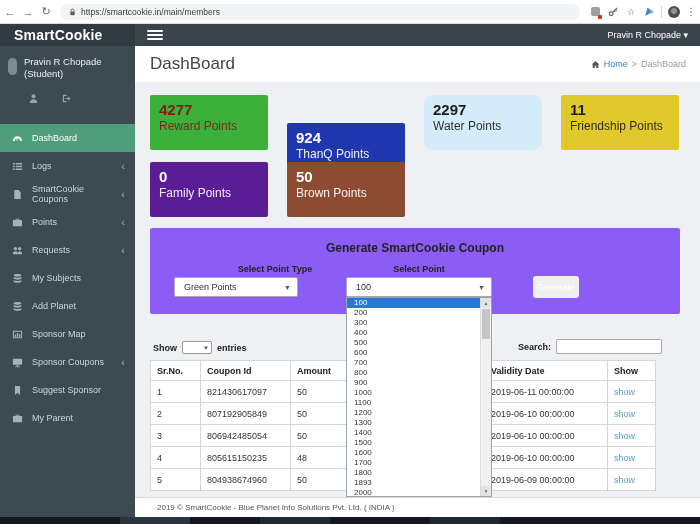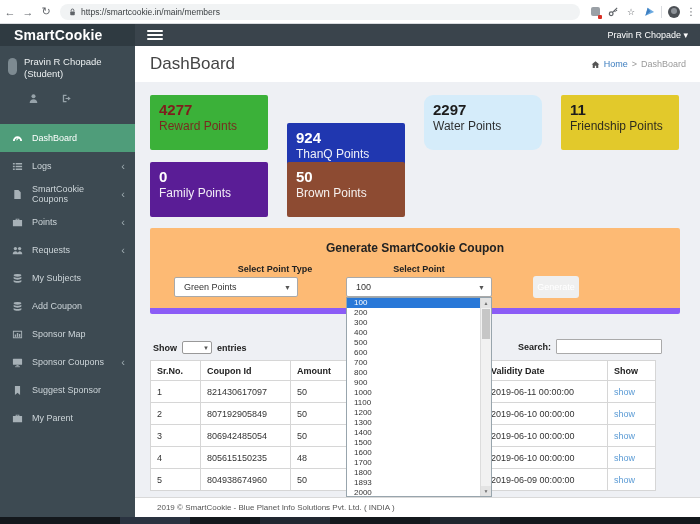--- a/index.html
+++ b/index.html
@@ -52,21 +52,21 @@
   .body-area { position:absolute; left:135px; top:82px; width:565px; height:415px; background:#eef0f4; }
 
   
   .cards-row { position:absolute; left:15px; display:flex; gap:19px; }
   .cards-row.r1 { top:13px; } .cards-row.r2 { top:80px; }
   .card { width:118px; height:55px; border-radius:2px; padding:6px 0 0 9px; cursor:pointer; }
   .card .cv { font-size:15px; font-weight:bold; line-height:17px; }
   .card .cl { font-size:12px; opacity:.92; margin-top:1px; }
 
   
-  .panel { position:absolute; left:15px; top:146px; width:530px; height:86px; background:#fdba74; border-bottom:6px solid #8b5cf6; border-radius:2px; }
+  .panel { position:absolute; left:15px; top:146px; width:530px; height:86px; background:#8b5cf6; border-bottom:6px solid #8b5cf6; border-radius:2px; }
   .panel-title { text-align:center; font-size:12px; font-weight:bold; color:#222; margin-top:13px; }
   .field-label { position:absolute; font-size:9px; font-weight:bold; color:#222; }
   .lbl1 { left:55px; top:36px; width:140px; text-align:center; }
   .lbl2 { left:196px; top:36px; width:146px; text-align:center; }
   .sel { position:absolute; top:49px; height:20px; background:#fff; border:1px solid #a9a9a9; border-radius:2px; display:flex; align-items:center; font-size:9px; color:#333; padding-left:9px; cursor:pointer; }
   .sel .caret { margin-left:auto; margin-right:6px; font-size:7px; color:#555; }
   .sel1 { left:24px; width:124px;gap:36px; }
   .sel2 { left:196px; width:146px; }
   .gen-btn { position:absolute; left:383px; top:48px; width:46px; height:22px; border:none; border-radius:3px; color:#fff; font-size:9px; font-family:inherit; cursor:pointer; }
 
@@ -231,21 +231,21 @@
           </span>
           <span class="mi-label">My Subjects</span>
         </div>
         <div class="menu-item">
           <span style="display: flex;">
             <svg width="11" height="11" viewBox="0 0 12 12">
               <ellipse cx="6" cy="2.5" rx="4.2" ry="1.5"></ellipse>
               <path d="M1.8 4.1c.8.8 2.4 1.2 4.2 1.2s3.4-.4 4.2-1.2v2c-.8.8-2.4 1.2-4.2 1.2S2.6 6.9 1.8 6.1zM1.8 7.5c.8.8 2.4 1.2 4.2 1.2s3.4-.4 4.2-1.2v2c-.8.8-2.4 1.2-4.2 1.2S2.6 10.3 1.8 9.5z"></path>
             </svg>
           </span>
-          <span class="mi-label">Add Coupon</span>
+          <span class="mi-label">Add Planet</span>
         </div>
         <div class="menu-item">
           <span style="display: flex;">
             <svg width="11" height="11" viewBox="0 0 12 12">
               <path d="M1 2h10v8H1zM2 9h8V3H2z"></path>
               <rect x="3" y="6" width="1.5" height="2.6"></rect>
               <rect x="5.3" y="4.4" width="1.5" height="4.2"></rect>
               <rect x="7.6" y="5.4" width="1.5" height="3.2"></rect>
             </svg>
           </span>

